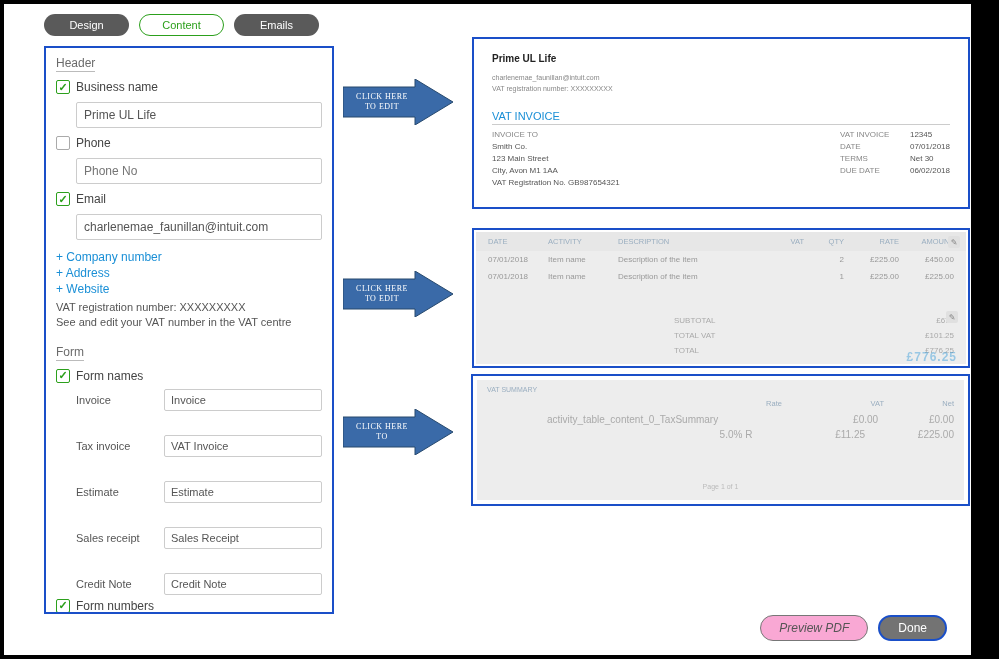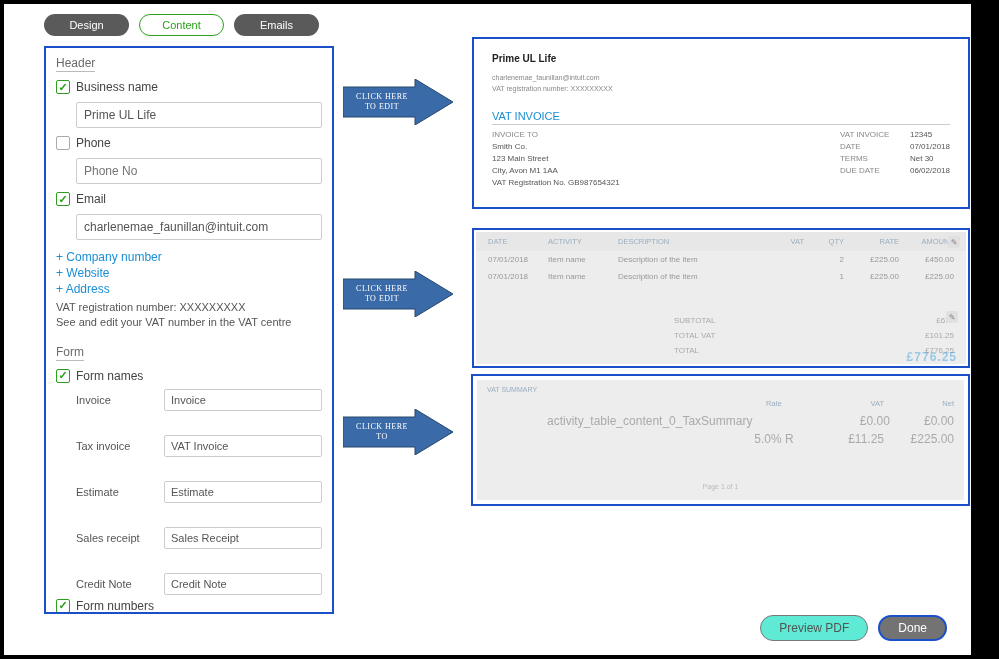--- a/index.html
+++ b/index.html
@@ -53,29 +53,29 @@
   .thead div, .trow div { padding: 0 2px; }
   .c-date{width:60px;} .c-act{width:70px;} .c-desc{flex:1;} .c-vat{width:40px; text-align:right;} .c-qty{width:40px; text-align:right;} .c-rate{width:55px; text-align:right;} .c-amt{width:55px; text-align:right;}
   .trow { display:flex; font-size:8px; color:#999; padding:4px 10px;}
   .totals { position:absolute; right:12px; bottom:6px; width:280px; font-size:8px; color:#aaa;}
   .totals .tline { display:flex; justify-content:space-between; padding:3px 0;}
   .edit-icon { position:absolute; top:4px; right:6px; width:12px; height:12px; background:#e0e0e0; border-radius:2px; display:flex; align-items:center; justify-content:center; font-size:8px; color:#888; cursor:pointer;}
   
   .prev3-in { background:#ededed; position:absolute; inset:4px; padding: 4px 10px;}
   .p3head { display:flex; color:#9aaec0; font-size:7.5px; padding:4px 0; }
   .p3head .h1{ flex:1;} .p3head .h2{ width:80px; text-align:center;} .p3head .h3{ width:70px; text-align:right;} .p3head .h4{ width:70px; text-align:right;}
-  .p3row { display:flex; font-size:12px; color:#aaa; padding:2px 0;}
+  .p3row { display:flex; font-size:10px; color:#aaa; padding:2px 0;gap:19px;}
   .p3row .h1{flex:1; padding-left:60px;} .p3row .h2{width:80px; text-align:center;} .p3row .h3{width:70px; text-align:right;} .p3row .h4{width:70px; text-align:right;}
   .pgnum { text-align:center; font-size:7px; color:#bbb; position:absolute; bottom:10px; left:0; right:0;}
   .vatsumm { font-size:7px; color:#9aaec0; padding:2px 0;}
   
   
   .btn-row { position:absolute; right: 24px; bottom: 14px; display:flex; gap:10px;}
   .btn { height:26px; border-radius:13px; display:flex; align-items:center; justify-content:center; font-size:12px; padding:0 18px; cursor:pointer;}
-  .btn.outline { border:1.5px solid #777; color:#555; background:#5eead4;}
+  .btn.outline { border:1.5px solid #777; color:#555; background:#f9a8d4;font-style:italic;}
   .btn.done { background:#737373; color:#fff; border:2px solid #1a4fc8;}
   
   .grand { position:absolute; right:14px; top:346px; font-size:12px; color:#1a8fd6; font-weight:bold; letter-spacing:1px; filter: opacity(0.4);}
 </style>
 </head>
 <body>
 
 <div class="canvas">
 
   <div class="tabs">
@@ -99,22 +99,22 @@
     </div>
     <input class="inp placeholder" placeholder="Phone No" style="">
     
     <div class="row">
       <span class="chk checked"></span>
       <span class="lbl">Email</span>
     </div>
     <input class="inp" value="charlenemae_faunillan@intuit.com" style="">
     
     <div class="link">+ Company number</div>
+    <div class="link">+ Address</div>
     <div class="link">+ Website</div>
-    <div class="link">+ Address</div>
     
     <div class="small-note">
       <div>VAT registration number: XXXXXXXXX</div>
       <div>See and edit your VAT number in the VAT centre</div>
     </div>
     
     <div style="height:14px;"></div>
     <div class="section-title">Form</div>
     
     <div class="row">

